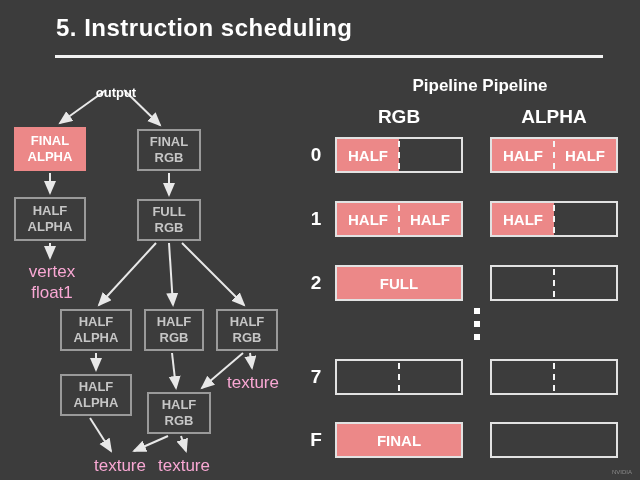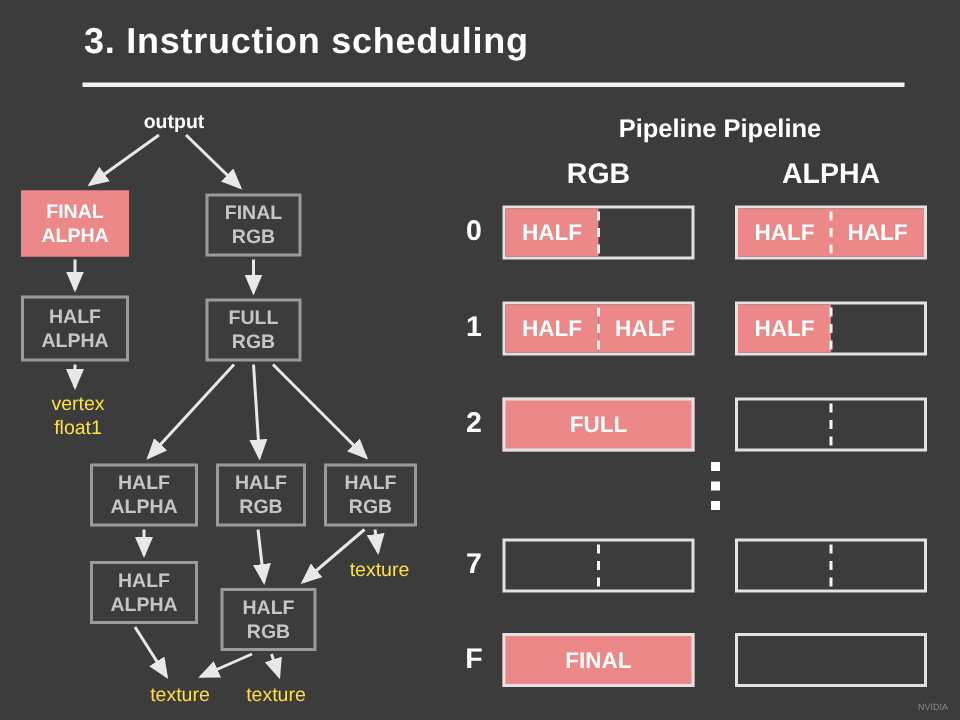--- a/index.html
+++ b/index.html
@@ -13,22 +13,22 @@
   .slide-title{left:56px;top:14px;font-size:24px;font-weight:bold;letter-spacing:.5px;}
   .title-rule{left:55px;top:55px;width:548px;height:3px;background:#f2f2f2;}
   
   .node{
     position:absolute;box-sizing:border-box;border:2px solid #9a9a9a;
     background:#3c3c3c;color:#c6c6c6;font-weight:bold;font-size:13px;
     display:flex;flex-direction:column;align-items:center;justify-content:center;
     line-height:1.2;text-align:center;
   }
   .node.pink{background:#ec8888;border-color:#ec8888;color:#fff;}
-  .graph-label{position:absolute;text-align:center;font-size:13px;font-weight:bold;color:#fff;}
-  .leaf-label{position:absolute;text-align:center;font-size:13px;color:#fde047;line-height:1.25;}
+  .graph-label{position:absolute;text-align:center;font-size:13px;font-weight:bold;color:#fff;margin-top:12px;}
+  .leaf-label{position:absolute;text-align:center;font-size:17px;color:#f9a8d4;line-height:1.25;}
   svg.arrows{position:absolute;left:0;top:0;pointer-events:none;}
   
   .pipe-heading{left:350px;top:76px;width:260px;text-align:center;font-size:17px;font-weight:bold;}
   .col-head{top:106px;width:128px;text-align:center;font-size:19px;font-weight:bold;}
   .rowlab{left:303px;width:26px;height:36px;text-align:center;line-height:36px;font-size:19px;font-weight:bold;}
   .cell{
     position:absolute;width:128px;height:36px;box-sizing:border-box;
     border:2px solid #e2e2e2;display:flex;background:#3c3c3c;
   }
   .cell .half{flex:1;display:flex;align-items:center;justify-content:center;
@@ -38,21 +38,21 @@
     border-left:2px dashed #f5f5f5;}
   .cell.full{background:#ec8888;align-items:center;justify-content:center;
     font-size:15px;font-weight:bold;color:#fff;}
   .dots{left:474px;top:308px;}
   .dots div{width:6px;height:6px;background:#fff;margin-bottom:7px;}
   .watermark{right:8px;bottom:4px;font-size:6px;color:#8a8a8a;text-align:right;line-height:1.2;}
 </style>
 </head>
 <body>
 
-<div class="abs slide-title">3. Instruction scheduling</div>
+<div class="abs slide-title">5. Instruction scheduling</div>
 <div class="abs title-rule"></div>
 
 <svg class="arrows" width="300" height="480">
   <defs>
     <marker id="arw" markerWidth="8" markerHeight="8" refX="6" refY="3" orient="auto">
       <path d="M0,0 L7,3 L0,6 Z" fill="#e8e8e8"></path>
     </marker>
   </defs>
   <g stroke="#e8e8e8" stroke-width="2" marker-end="url(#arw)">
     <line x1="106" y1="90" x2="60" y2="123"></line>

